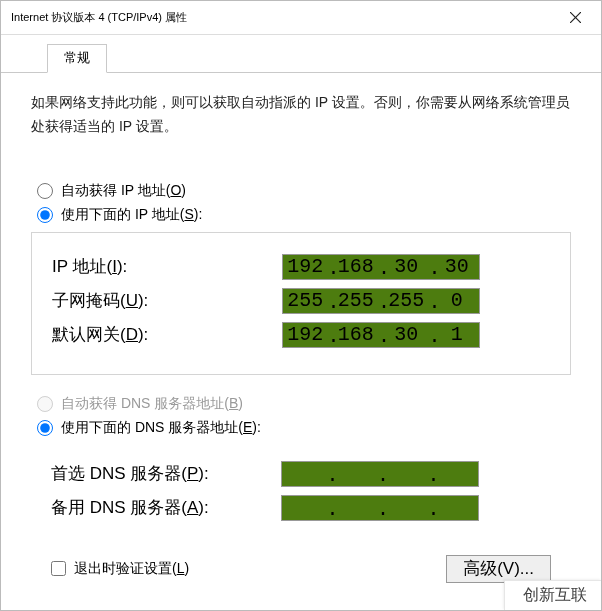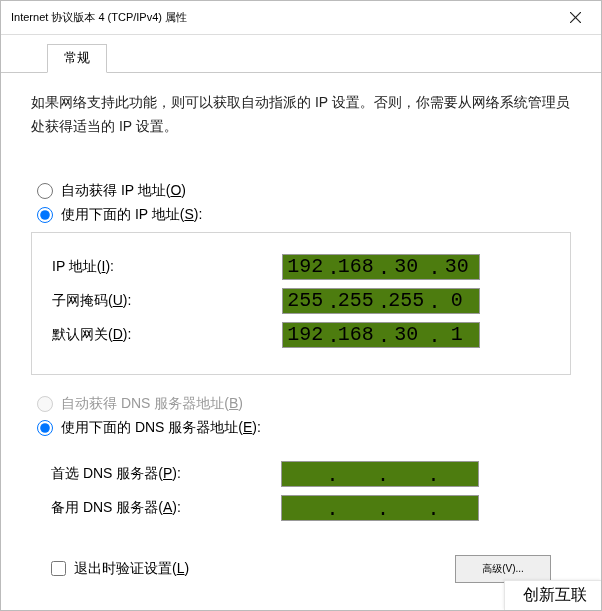--- a/index.html
+++ b/index.html
@@ -43,21 +43,21 @@
   .desc { line-height: 1.7; margin-bottom: 43px; font-size: 14px; color:#222; }
 
   .radio-row { display: flex; align-items: center; margin: 6px 0; font-size:14px; }
   .radio-row input[type=radio] { width:16px; height:16px; margin: 0 8px 0 6px; }
   .radio-row.disabled { color:#9a9a9a; }
   .radio-row label u { text-decoration: underline; }
 
   .ip-section { border:1px solid #d4d4d4; border-top:none; margin: 8px 0 20px 0; padding: 14px 20px 18px 20px; position:relative; }
   .ip-section .top-border-hack { position:absolute; top:0; left:0; right:0; height:0; border-top:1px solid #d4d4d4; }
   .field-row { display:flex; align-items:center; margin: 8px 0; }
-  .field-row .lbl { width: 230px; font-size:14px; }
+  .field-row .lbl { width: 230px; font-size:17px; }
   .ip-input {
     display:flex; align-items:center;
     border:1px solid #999; height:26px; width:198px;
     font-family: Consolas, "Courier New", monospace;
     font-size:20px;
     background:#4d7c0f;
   }
   .oct { width:48px; text-align:center; }
   .dot { width:6px; text-align:center; position:relative; top:2px; }
 
@@ -65,29 +65,29 @@
   .dns-fields { padding: 10px 20px 0 20px; }
 
   .bottom { display:flex; align-items:center; padding: 26px 20px 0 20px; }
   .chk { display:flex; align-items:center; font-size:14px; }
   .chk input { width:15px; height:15px; margin:0 8px 0 0; }
 
   .btn {
     margin-left:auto;
     height:28px; min-width:96px;
     border:1px solid #999; background:#efefef;
-    font-size:10px;
+    font-size:17px;
     display:flex; align-items:center; justify-content:center;
     padding:0 16px;
   }
 
   .watermark {
     position:absolute; right:0; bottom:0;
     background:#fff;
-    color:#000000;
+    color:#404040;
     font-size:16px; font-weight:500;
     padding:4px 14px 4px 18px;
     border-left:1px solid #e6e6e6;
     border-top:1px solid #e6e6e6;
     box-shadow:-1px -1px 2px rgba(0,0,0,.06);
   }
 
   u { text-decoration: underline; }
 </style>
 </head>

